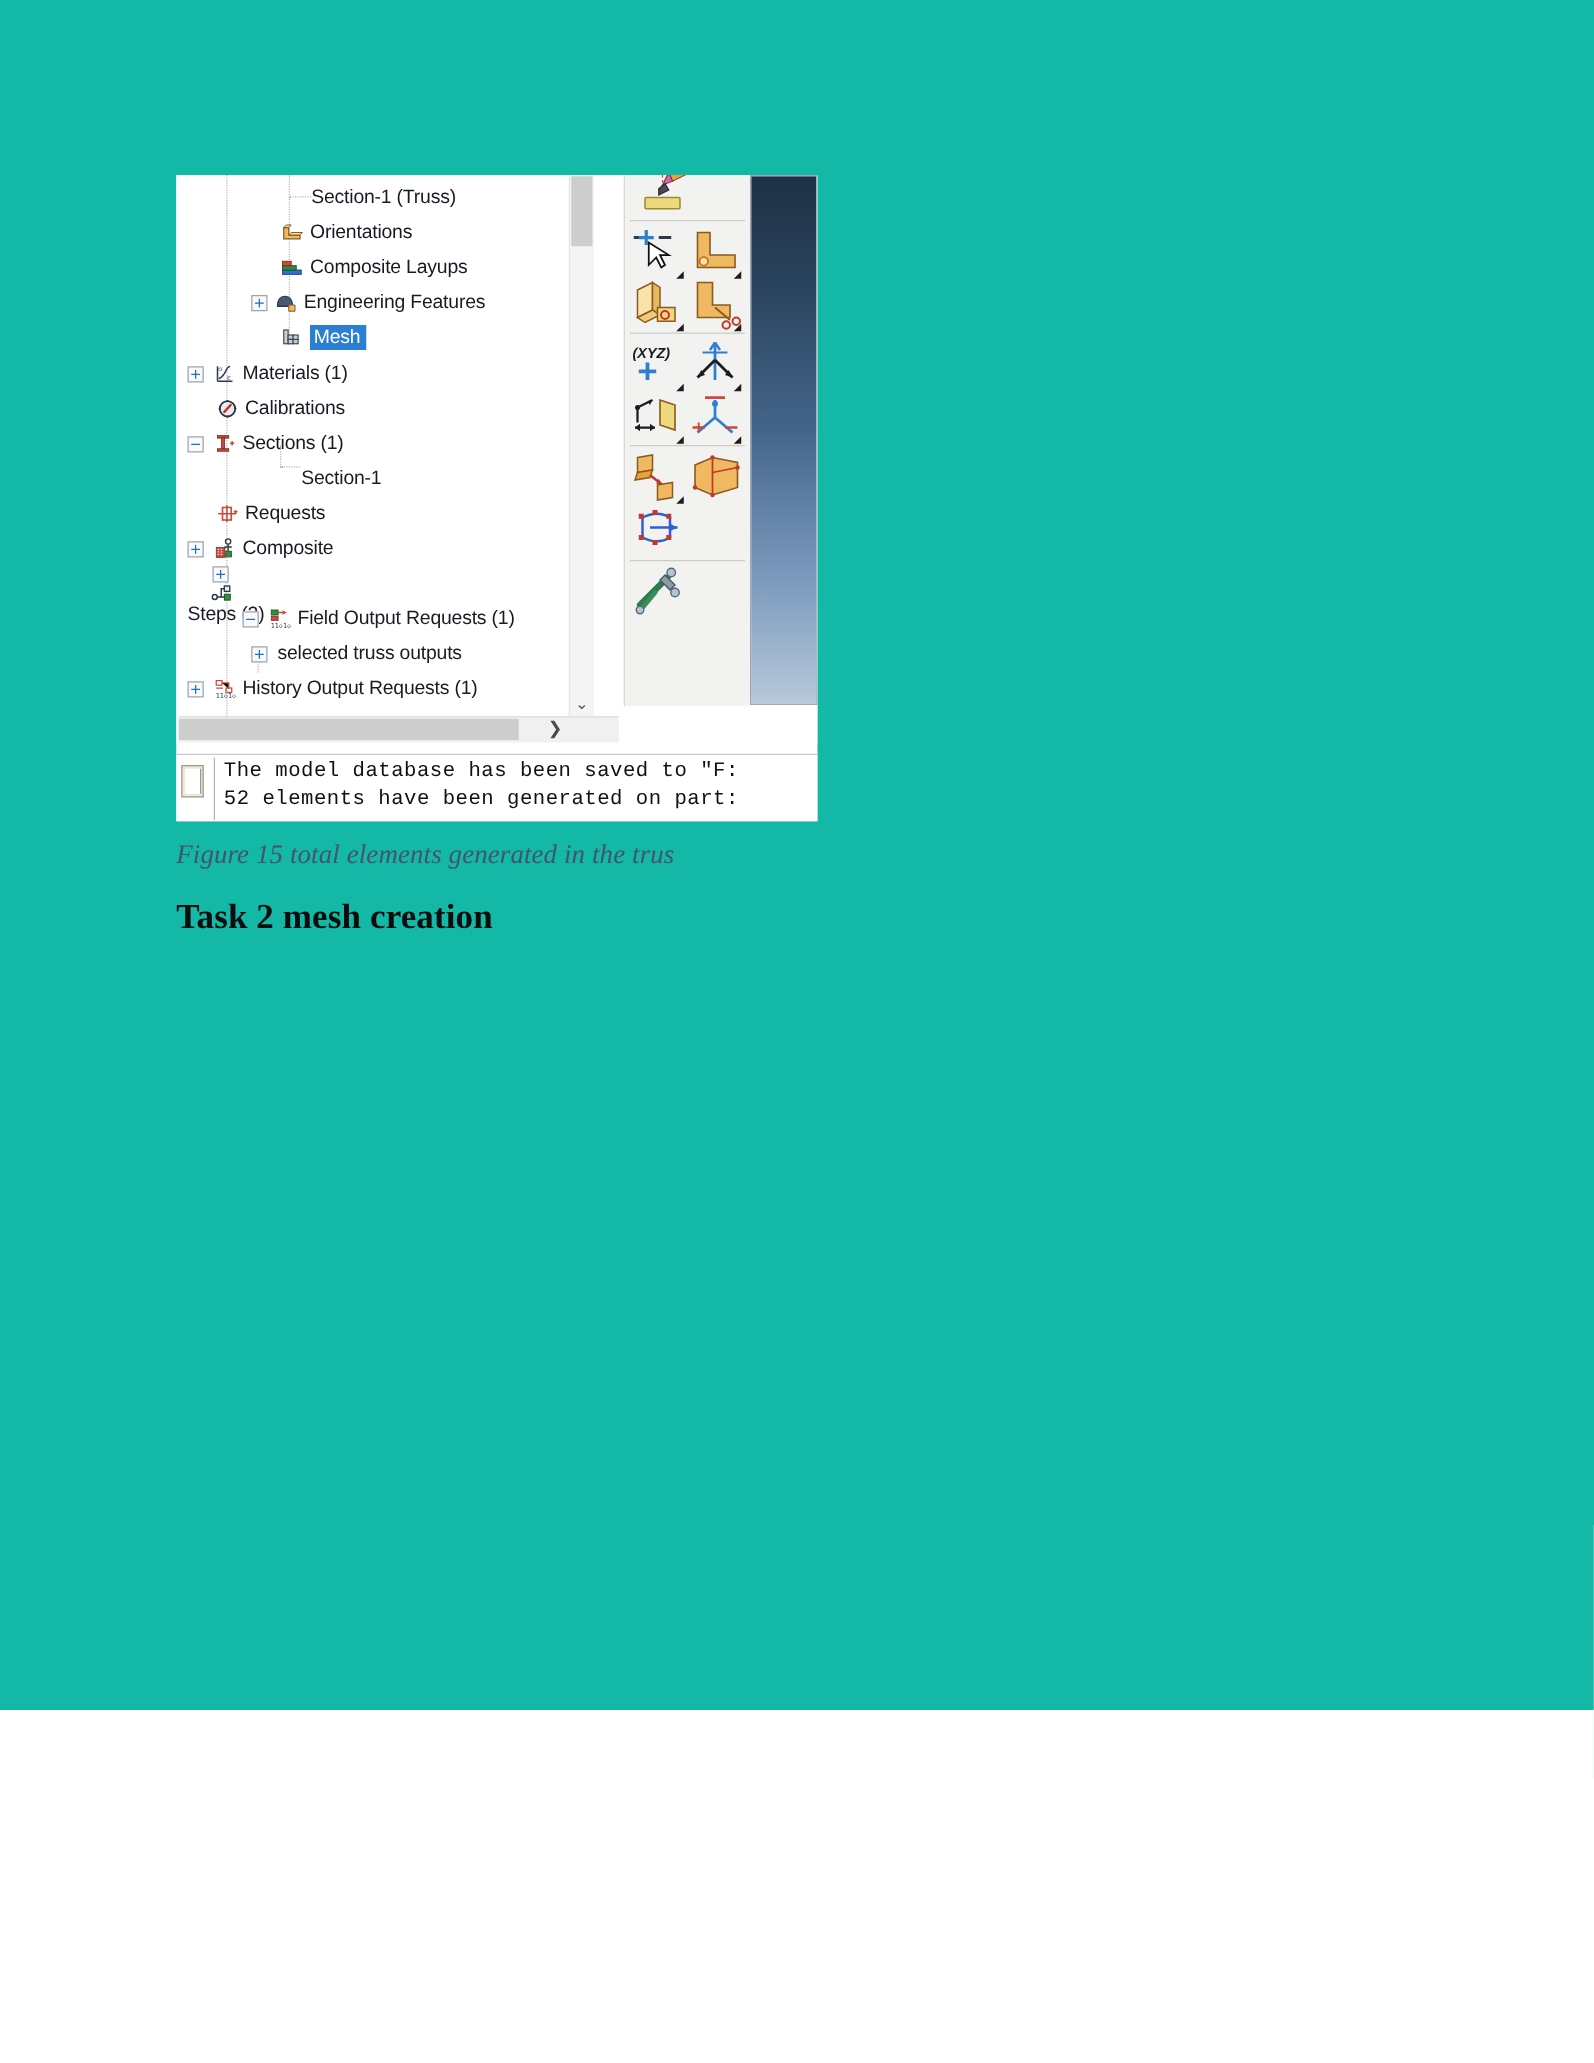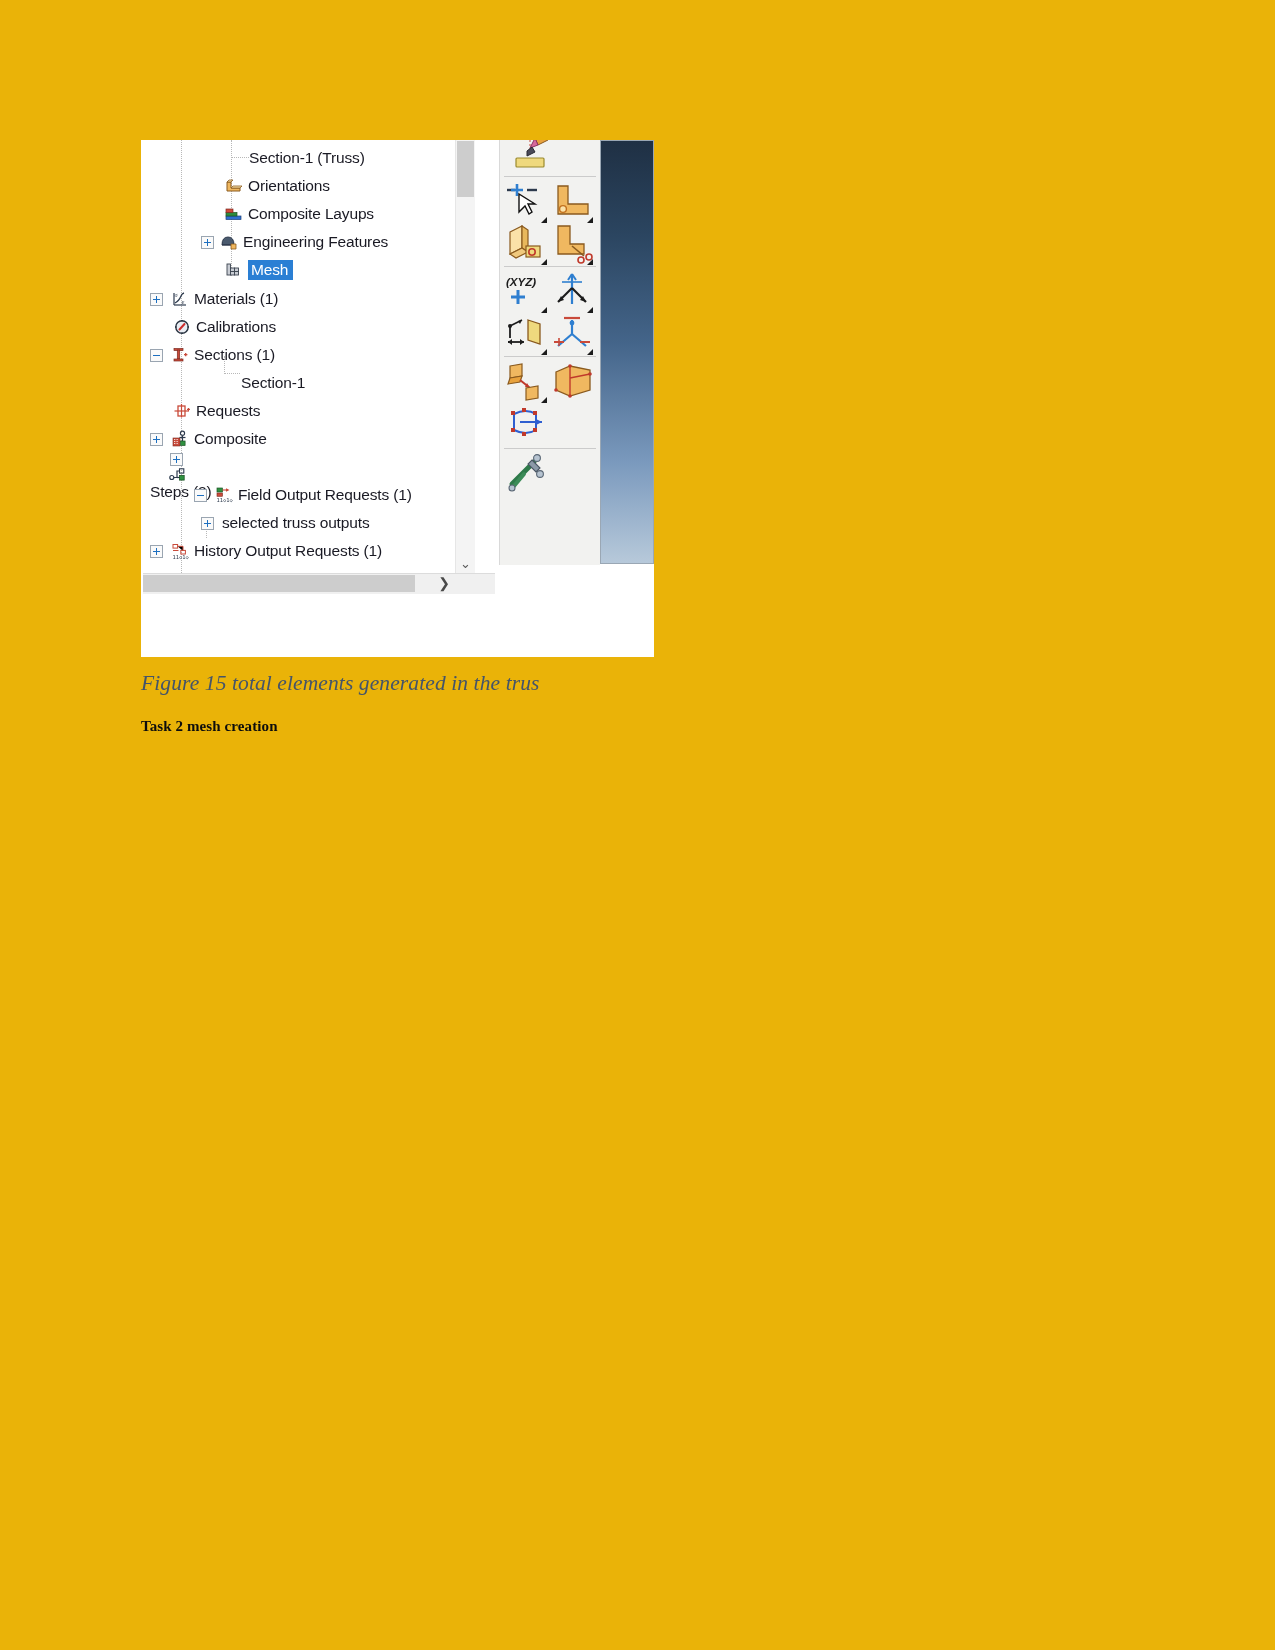--- a/index.html
+++ b/index.html
@@ -13,22 +13,22 @@
     font-family: "Liberation Serif", serif;
     position: relative;
     overflow: hidden;
   }
 
   
   .page {
     position: absolute;
     left: 0; top: 0;
     width: 1275px;
-    height: 1650px;
-    background: #eab308;
+    height: 1368px;
+    background: #14b8a6;
   }
 
   
   .figure-img {
     position: absolute;
     left: 141px;
     top: 140px;
     width: 513px;
     height: 517px;
     background: #ffffff;
@@ -291,21 +291,21 @@
     font-size: 21.5px;
     color: #44546a;
     letter-spacing: 0.1px;
   }
   .heading {
     position: absolute;
     left: 141px;
     top: 718px;
     font-family: "Liberation Serif", serif;
     font-weight: bold;
-    font-size: 15px;
+    font-size: 28px;
     color: #0d0d0d;
     letter-spacing: 0.1px;
   }
 </style>
 </head>
 <body>
 
 <div class="page">
 
   <div class="figure-img">
@@ -647,20 +647,27 @@
           <circle cx="33" cy="6" r="3.4" fill="#b6c3d0" stroke="#5a6775" stroke-width="1.1"></circle>
           <circle cx="36" cy="22" r="3.4" fill="#b6c3d0" stroke="#5a6775" stroke-width="1.1"></circle>
           <circle cx="8" cy="36" r="3" fill="#b6c3d0" stroke="#5a6775" stroke-width="1.1"></circle>
         </svg>
       </div>
     </div>
 
     <div class="viewport"></div>
     <div class="viewport-strip"></div>
 
+    <div class="msg-area">
+      <div class="msg-gutter"></div>
+      <div class="msg-body">
+        <div class="msg-line">The model database has been saved to "F:</div>
+        <div class="msg-line">52 elements have been generated on part:</div>
+      </div>
+    </div>
 
   </div>
 
   <div class="caption">Figure 15 total elements generated in the trus</div>
 
   <div class="heading">Task 2 mesh creation</div>
 
 </div>
 
 </body></html>

